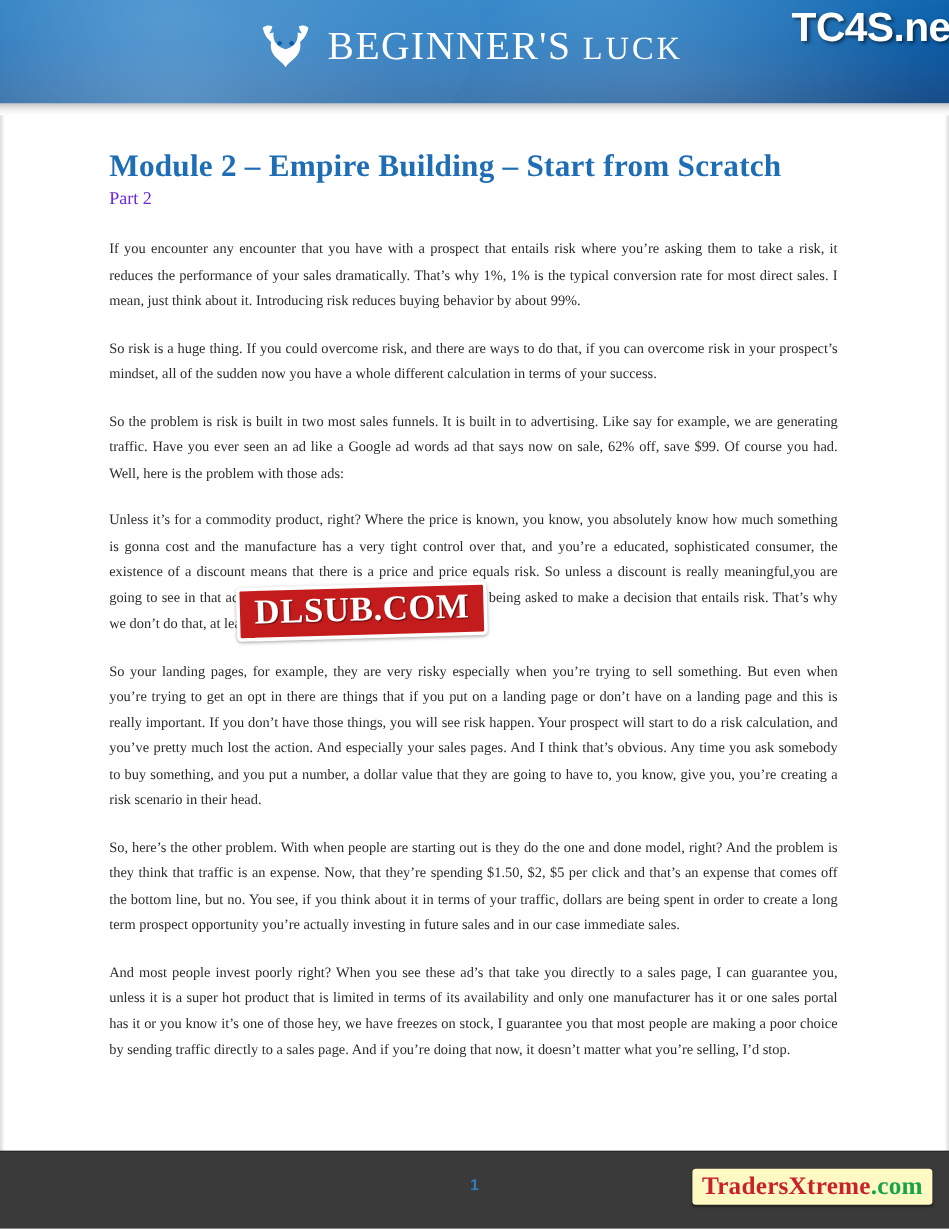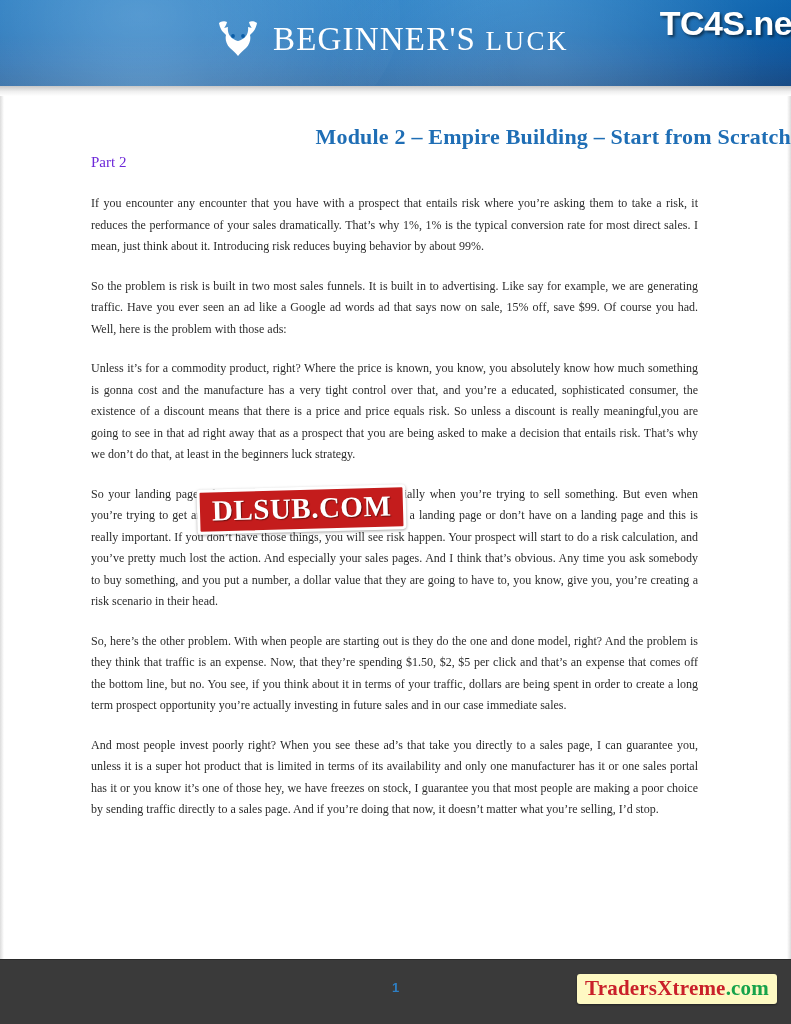--- a/index.html
+++ b/index.html
@@ -112,24 +112,23 @@
     position: absolute;
     left: 0;
     top: 96px;
     width: 791px;
     padding: 0;
   }
   .doc-title {
     margin: 28px 0 0 91px;
     color: #1f6eb5;
     font-family: "Liberation Serif", serif;
-    font-size: 22px;
+    font-size: 26px;
     font-weight: bold;
     letter-spacing: 0.2px;
-    text-align: right;
   }
   .doc-subtitle {
     margin: 4px 0 0 91px;
     color: #6d28d9;
     font-family: "Liberation Serif", serif;
     font-size: 15px;
   }
 
   .body-copy {
     position: relative;
@@ -247,21 +246,22 @@
 
   <div class="page-edge-left"></div>
   <div class="page-edge-right"></div>
 
   <div class="content">
     <h1 class="doc-title">Module 2 – Empire Building – Start from Scratch</h1>
     <div class="doc-subtitle">Part 2</div>
 
     <div class="body-copy">
       <p>If you encounter any encounter that you have with a prospect that entails risk where you’re asking them to take a risk, it reduces the performance of your sales dramatically. That’s why 1%, 1% is the typical conversion rate for most direct sales. I mean, just think about it. Introducing risk reduces buying behavior by about 99%.</p>
-      <p>So the problem is risk is built in two most sales funnels. It is built in to advertising. Like say for example, we are generating traffic. Have you ever seen an ad like a Google ad words ad that says now on sale, 15% off, save $99. Of course you had. Well, here is the problem with those ads:</p>
+      <p>So risk is a huge thing. If you could overcome risk, and there are ways to do that, if you can overcome risk in your prospect’s mindset, all of the sudden now you have a whole different calculation in terms of your success.</p>
+      <p>So the problem is risk is built in two most sales funnels. It is built in to advertising. Like say for example, we are generating traffic. Have you ever seen an ad like a Google ad words ad that says now on sale, 62% off, save $99. Of course you had. Well, here is the problem with those ads:</p>
       <p>Unless it’s for a commodity product, right? Where the price is known, you know, you absolutely know how much something is gonna cost and the manufacture has a very tight control over that, and you’re a educated, sophisticated consumer, the existence of a discount means that there is a price and price equals risk. So unless a discount is really meaningful,you are going to see in that ad right away that as a prospect that you are being asked to make a decision that entails risk. That’s why we don’t do that, at least in the beginners luck strategy.</p>
       <p>So your landing pages, for example, they are very risky especially when you’re trying to sell something. But even when you’re trying to get an opt in there are things that if you put on a landing page or don’t have on a landing page and this is really important. If you don’t have those things, you will see risk happen. Your prospect will start to do a risk calculation, and you’ve pretty much lost the action. And especially your sales pages. And I think that’s obvious. Any time you ask somebody to buy something, and you put a number, a dollar value that they are going to have to, you know, give you, you’re creating a risk scenario in their head.</p>
       <p>So, here’s the other problem. With when people are starting out is they do the one and done model, right? And the problem is they think that traffic is an expense. Now, that they’re spending $1.50, $2, $5 per click and that’s an expense that comes off the bottom line, but no. You see, if you think about it in terms of your traffic, dollars are being spent in order to create a long term prospect opportunity you’re actually investing in future sales and in our case immediate sales.</p>
       <p>And most people invest poorly right? When you see these ad’s that take you directly to a sales page, I can guarantee you, unless it is a super hot product that is limited in terms of its availability and only one manufacturer has it or one sales portal has it or you know it’s one of those hey, we have freezes on stock, I guarantee you that most people are making a poor choice by sending traffic directly to a sales page. And if you’re doing that now, it doesn’t matter what you’re selling, I’d stop.</p>
     </div>
   </div>
 
   <div class="watermark">DLSUB.COM</div>
 
   <div class="footer">

